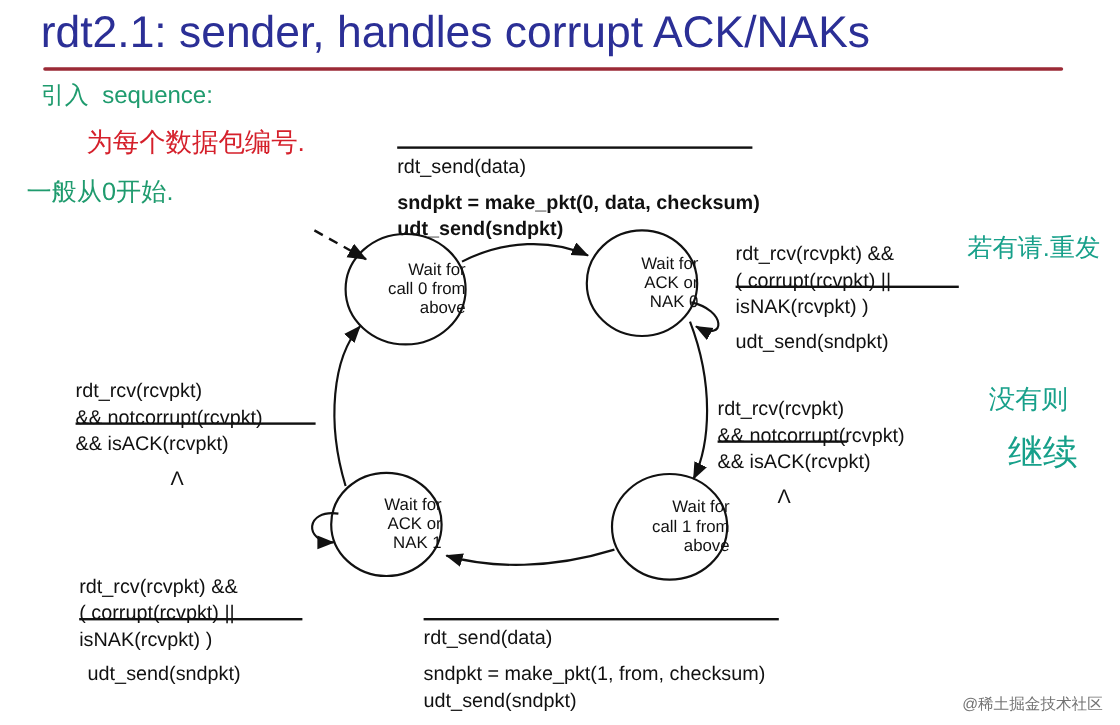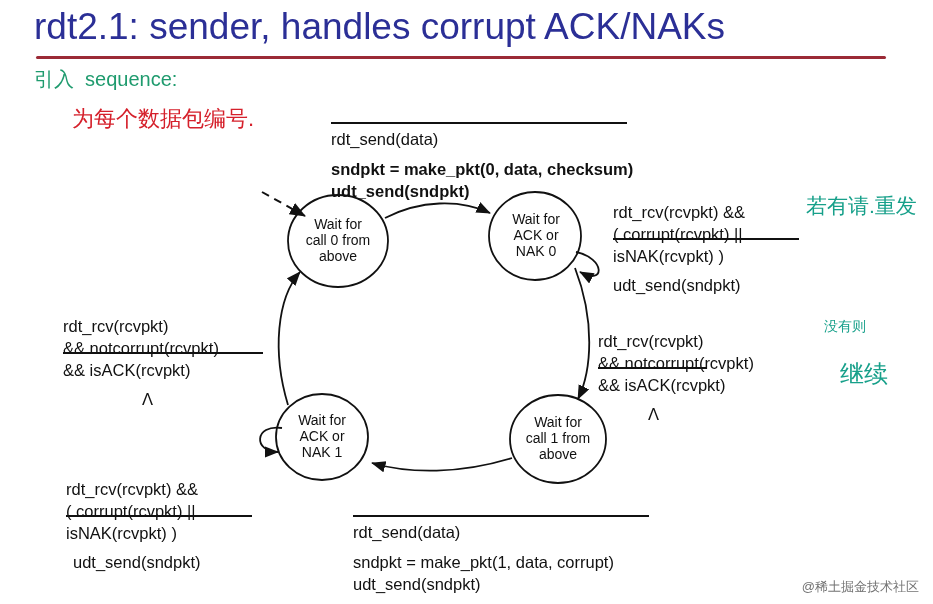--- a/index.html
+++ b/index.html
@@ -62,21 +62,21 @@
     font-family: "Liberation Sans", sans-serif;
     margin-top: 32px;
   }
   .hline {
     position: absolute;
     background: #111111;
     height: 1.6px;
   }
   .state-text {
     position: absolute;
-    text-align: center;
+    text-align: right;
     color: #111111;
     font-size: 14px;
     line-height: 16px;
     font-family: "Liberation Sans", sans-serif;
     white-space: pre;
     pointer-events: none;
   }
   .watermark {
     position: absolute;
     right: 14px;
@@ -96,23 +96,24 @@
 </head>
 <body>
 
 <div id="stage">
 
   <div class="title">rdt2.1: sender, handles corrupt ACK/NAKs</div>
   <div class="title-underline"></div>
 
   <div class="ann ann-red" style="left:72px; top:104px; font-size:22px;">为每个数据包编号.</div>
   <div class="ann ann-green" style="left:34px; top:66px; font-size:20px;">引入  sequence:</div>
+  <div class="ann ann-green" style="left:22px; top:146px; font-size:21px;">一般从0开始.</div>
   <div class="ann ann-teal" style="left:806px; top:192px; font-size:21px;">若有请.重发</div>
-  <div class="ann ann-teal" style="left:824px; top:318px; font-size:14px;">没有则</div>
-  <div class="ann ann-teal" style="left:840px; top:358px; font-size:24px;">继续</div>
+  <div class="ann ann-teal" style="left:824px; top:318px; font-size:22px;">没有则</div>
+  <div class="ann ann-teal" style="left:840px; top:358px; font-size:29px;">继续</div>
 
   <svg class="diagram" viewBox="0 0 933 604">
     <defs>
       <marker id="arrow" markerWidth="9" markerHeight="9" refX="7.5" refY="3.2" orient="auto" markerUnits="strokeWidth">
         <path d="M0,0 L8,3.2 L0,6.4 z" fill="#111111"></path>
       </marker>
     </defs>
 
     <ellipse cx="338" cy="241" rx="50" ry="46" fill="#ffffff" stroke="#111111" stroke-width="1.8"></ellipse>
     <ellipse cx="535" cy="236" rx="46" ry="44" fill="#ffffff" stroke="#111111" stroke-width="1.8"></ellipse>
@@ -171,17 +172,17 @@
   <div class="label" style="left:648px; top:371px;">Λ</div>
 
   <div class="label" style="left:66px; top:446px;">rdt_rcv(rcvpkt) &amp;&amp;
 ( corrupt(rcvpkt) ||
 isNAK(rcvpkt) )</div>
   <div class="hline" style="left:66px; top:515px; width:186px;"></div>
   <div class="label" style="left:73px; top:519px;">udt_send(sndpkt)</div>
 
   <div class="label" style="left:353px; top:489px;">rdt_send(data)</div>
   <div class="hline" style="left:353px; top:515px; width:296px;"></div>
-  <div class="label" style="left:353px; top:519px;">sndpkt = make_pkt(1, data, corrupt)
+  <div class="label" style="left:353px; top:519px;">sndpkt = make_pkt(1, from, checksum)
 udt_send(sndpkt)</div>
 
   <div class="watermark">@稀土掘金技术社区</div>
 </div>
 
 </body></html>

